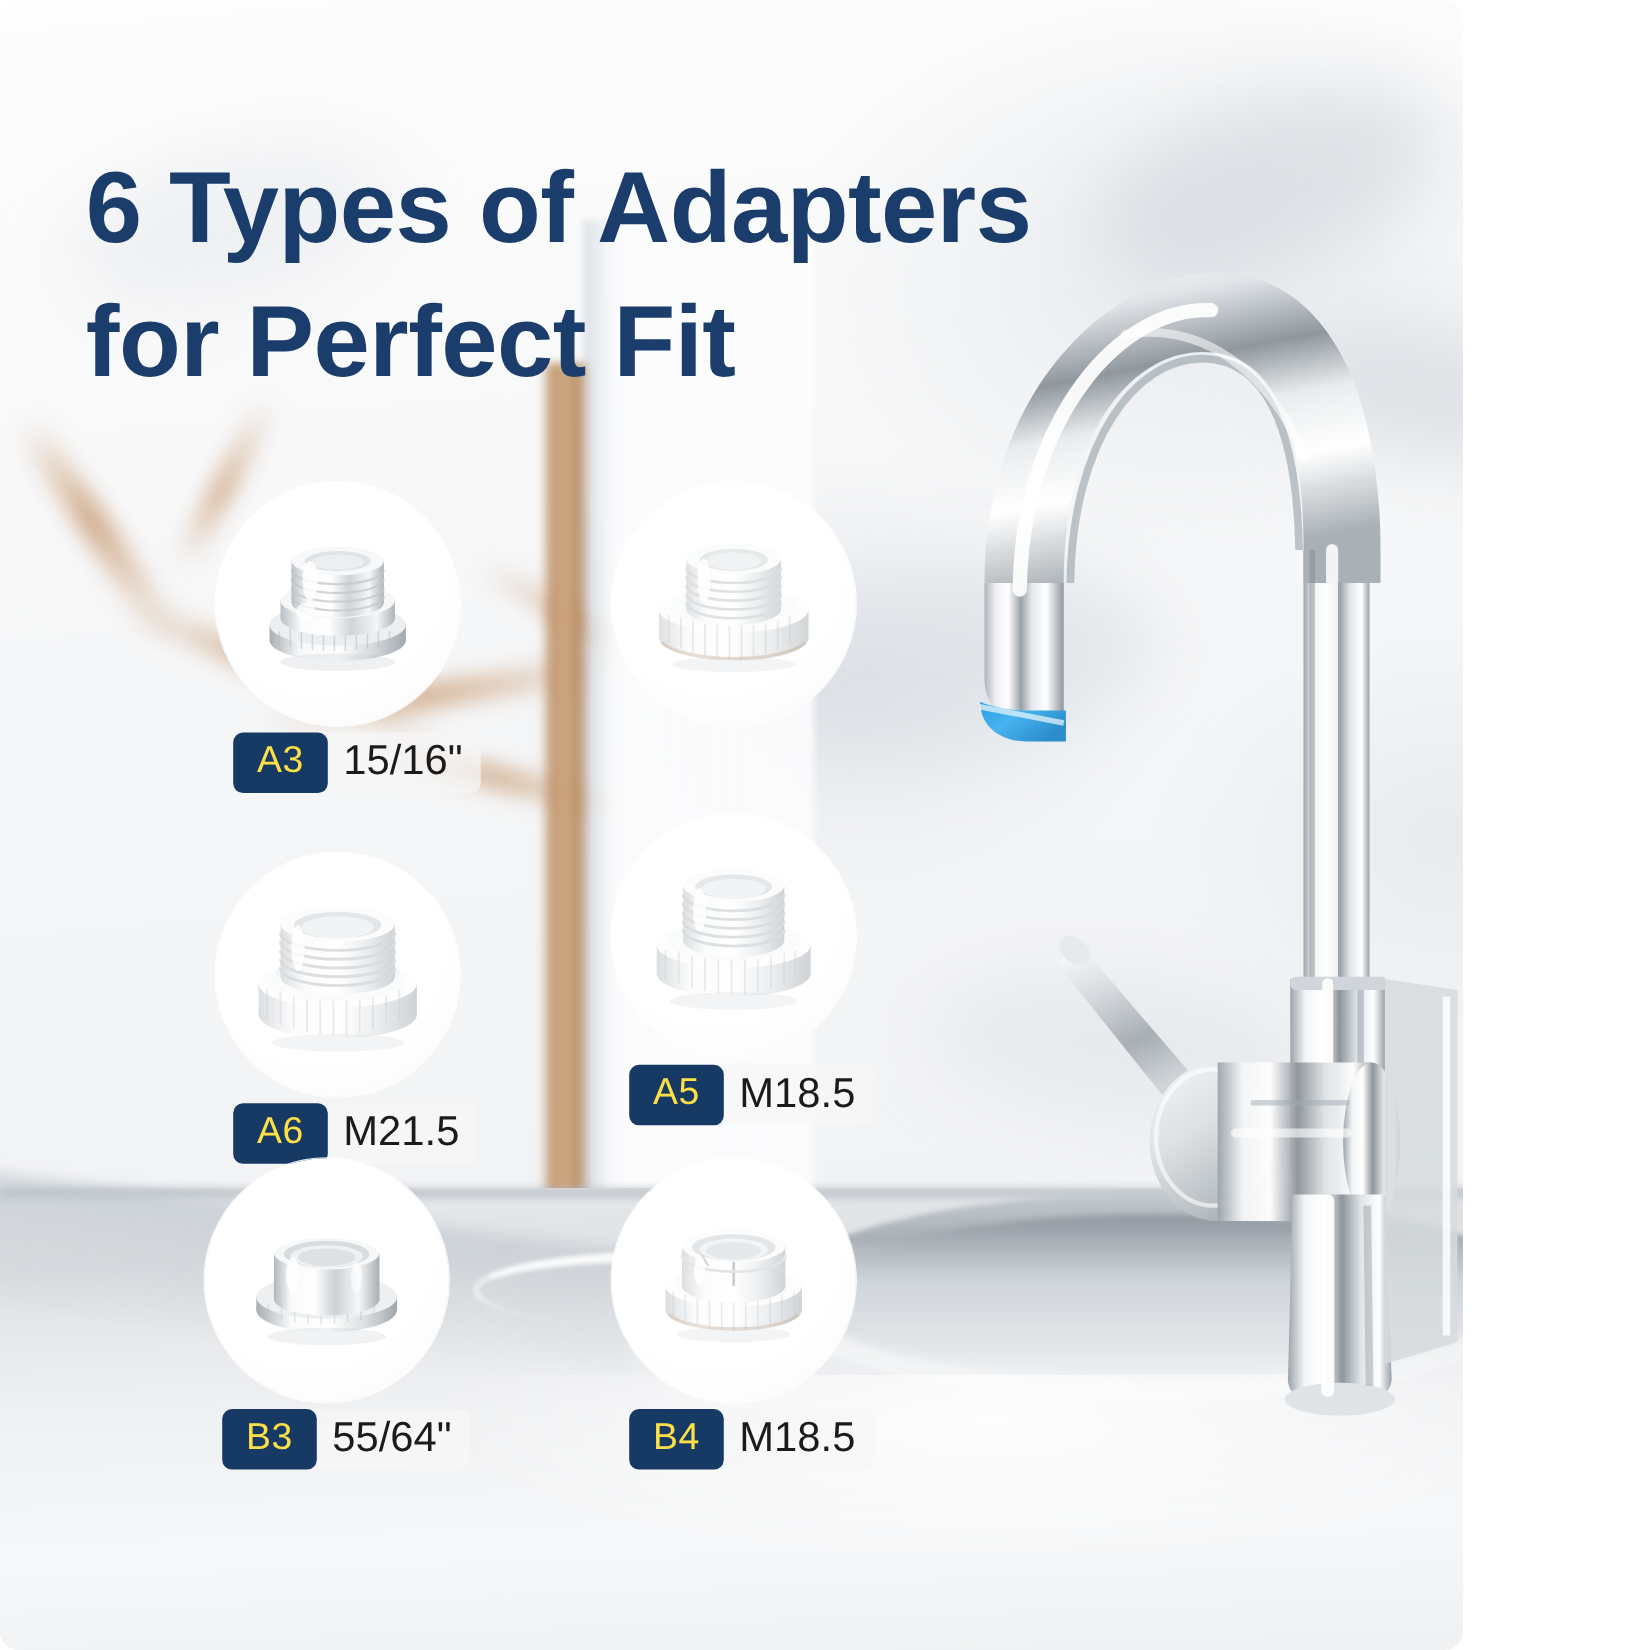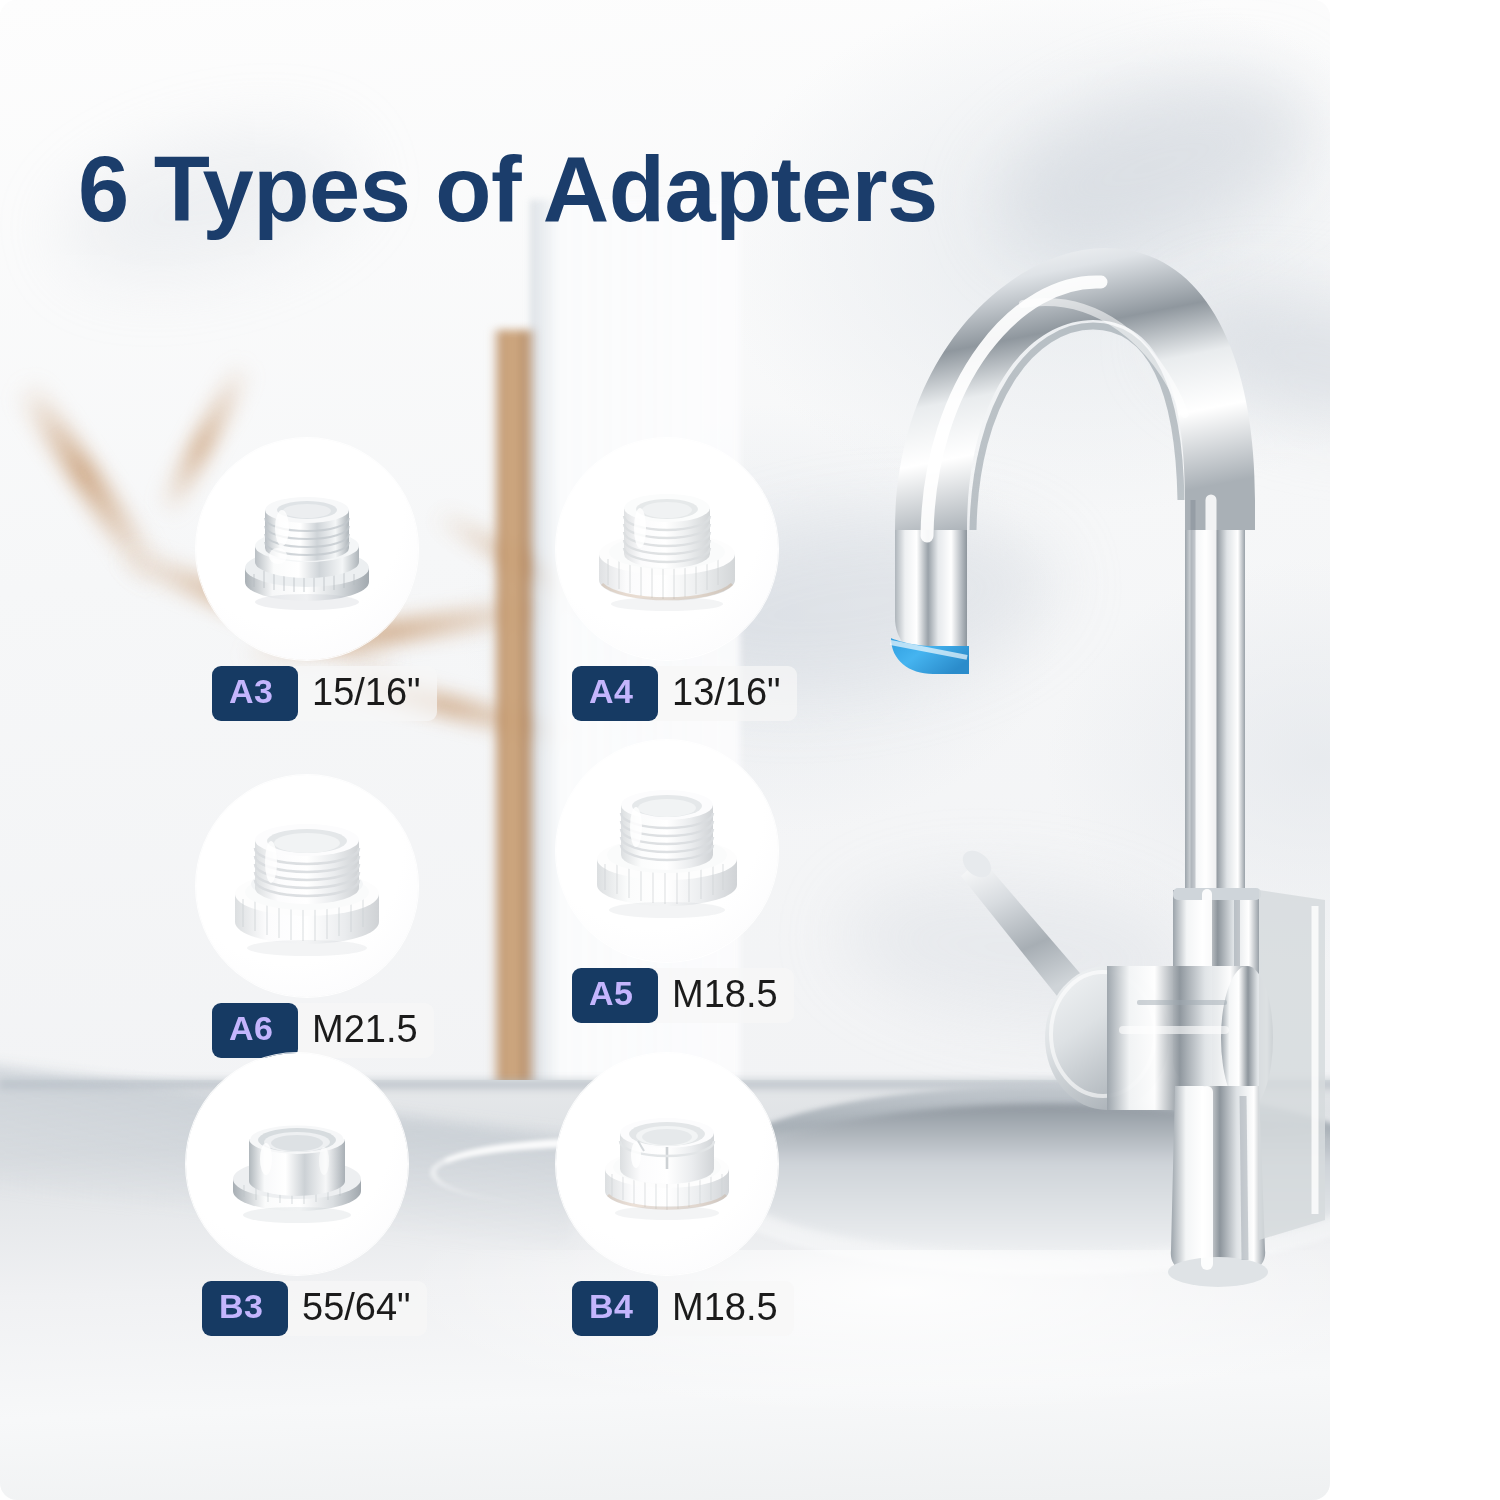--- a/index.html
+++ b/index.html
@@ -168,29 +168,29 @@
   .label-row {
     margin-top: 6px;
     margin-left: 16px;
     display: inline-flex;
     align-items: stretch;
     background: rgba(246,246,246,0.72);
     border-radius: 9px;
   }
   .badge {
     background: #163a63;
-    color: #c4b5fd;
+    color: #fde047;
     font-size: 34px;
-    font-weight: 700;
+    font-weight: 400;
     letter-spacing: 0.5px;
     padding: 5px 17px 7px 17px;
     border-radius: 9px;
     line-height: 1.18;
     min-width: 52px;
-    text-align: left;
+    text-align: center;
   }
   .size {
     color: #1b1b1b;
     font-size: 38px;
     font-weight: 400;
     line-height: 1.22;
     padding: 3px 16px 6px 14px;
     white-space: nowrap;
   }
 </style>
@@ -316,20 +316,21 @@
       <path d="M352 892 L352 1064" stroke="rgba(255,255,255,0.9)" stroke-width="12" stroke-linecap="round"></path>
       <path d="M388 896 L390 1060" stroke="rgba(130,140,150,0.38)" stroke-width="7"></path>
 
       <path d="M404 690 L470 700 L470 1020 L404 1040 Z" fill="#d6dadd" opacity="0.85"></path>
       <path d="M460 706 L460 1014" stroke="rgba(255,255,255,0.8)" stroke-width="7"></path>
     </svg>
   </div>
 
   <div class="headline">
     <span>6 Types of Adapters</span>
+    <span class="l2">for Perfect Fit</span>
   </div>
 
   <div class="grid">
 
     <div class="cell c0">
       <div class="bubble">
         <svg width="190" height="190" viewBox="0 0 190 190">
           <defs>
             <linearGradient id="mA3a" x1="0" y1="0" x2="1" y2="0">
               <stop offset="0%" stop-color="#b9bfc4"></stop>
@@ -435,24 +436,20 @@
             <path d="M52 62 A43 14 0 0 0 138 62"></path>
             <path d="M52 70 A43 14 0 0 0 138 70"></path>
             <path d="M52 78 A43 14 0 0 0 138 78"></path>
             <path d="M52 86 A43 14 0 0 0 138 86"></path>
             <path d="M52 94 A43 14 0 0 0 138 94"></path>
           </g>
           <ellipse cx="68" cy="74" rx="6" ry="20" fill="rgba(255,255,255,0.85)"></ellipse>
           <path d="M30 130 A68 21 0 0 0 160 130" fill="none" stroke="rgba(196,160,130,0.35)" stroke-width="3"></path>
           <ellipse cx="95" cy="150" rx="56" ry="7" fill="rgba(190,196,202,0.18)"></ellipse>
         </svg>
-      </div>
-      <div class="label-row">
-        <span class="badge">A4</span>
-        <span class="size">13/16"</span>
       </div>
     </div>
 
     <div class="cell c2">
       <div class="bubble">
         <svg width="196" height="196" viewBox="0 0 196 196">
           <defs>
             <linearGradient id="pA6" x1="0" y1="0" x2="1" y2="0">
               <stop offset="0%" stop-color="#dcdfe1"></stop>
                 <stop offset="22%" stop-color="#fcfcfd"></stop>

